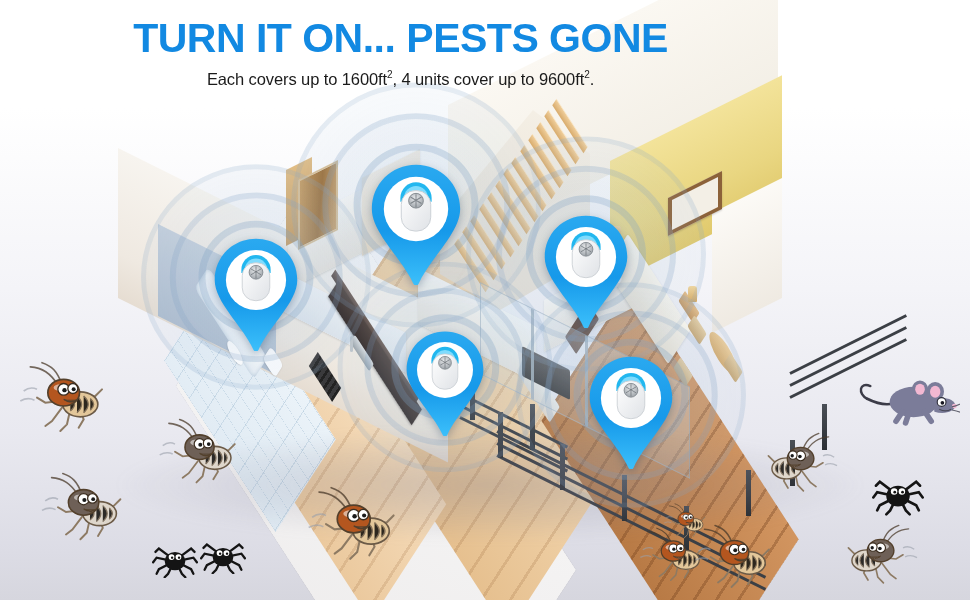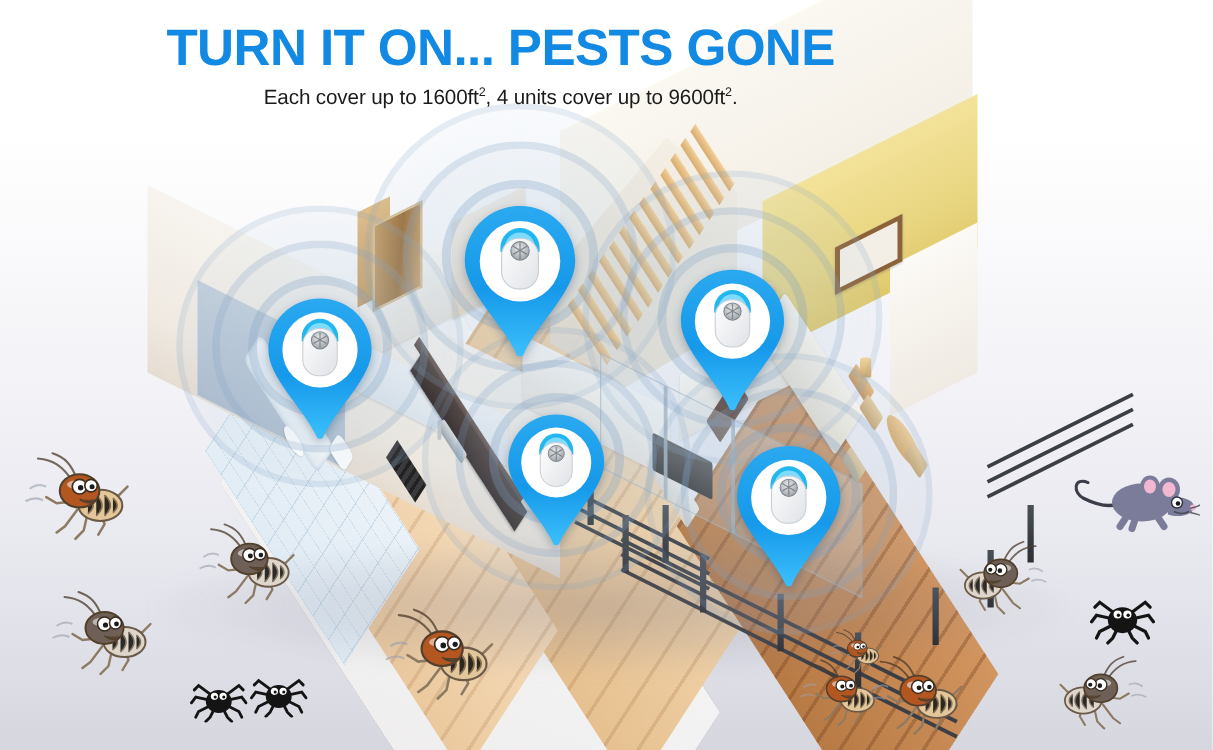--- a/index.html
+++ b/index.html
@@ -270,21 +270,21 @@
   .pest svg{ display:block; }
 </style>
 </head>
 <body>
 
 <div id="banner">
 
   <div class="header">
     <div class="headline">TURN IT ON... PESTS GONE</div>
     <div class="subline">
-      <span>Each cover up to 1600ft</span><sup>2</sup><span>, 4 units cover up to 9600ft</span><sup>2</sup><span>.</span>
+      <span>Each covers up to 1600ft</span><sup>2</sup><span>, 4 units cover up to 9600ft</span><sup>2</sup><span>.</span>
     </div>
   </div>
 
   <div class="stage">
 
     <div class="ground-shadow"></div>
 
     <div class="floor-base"></div>
     <div class="floor-wood"></div>
     <div class="floor-wood2"></div>

